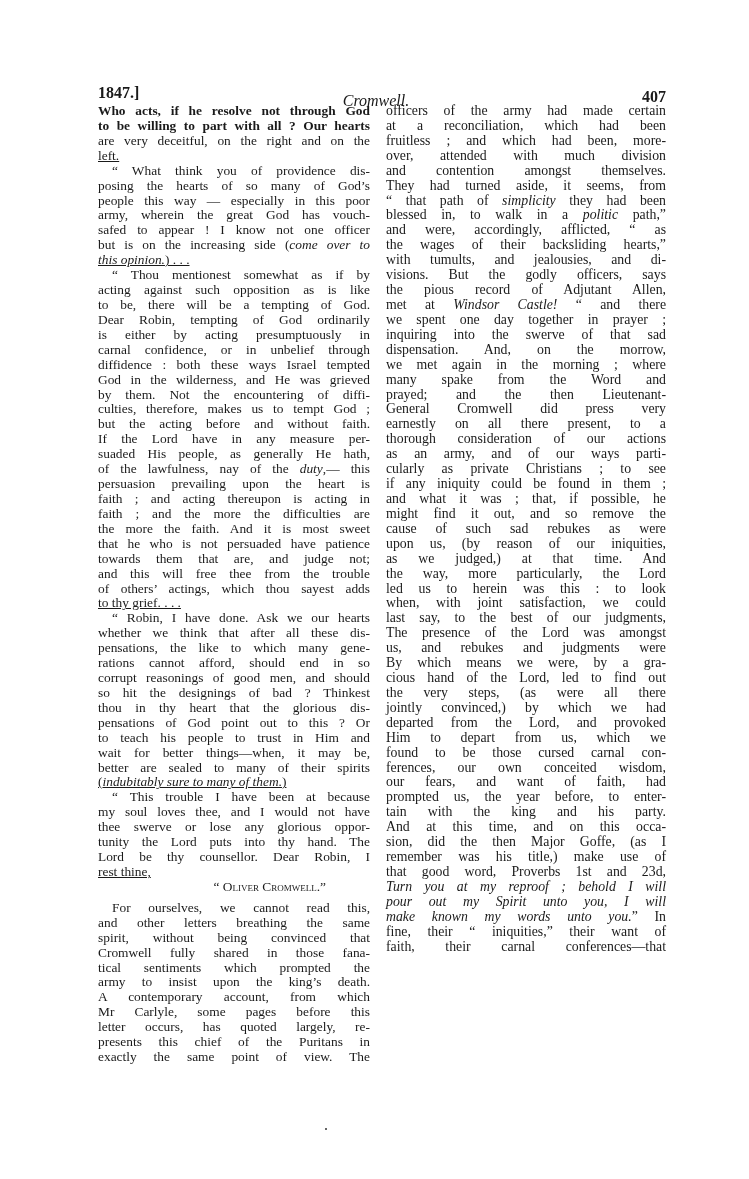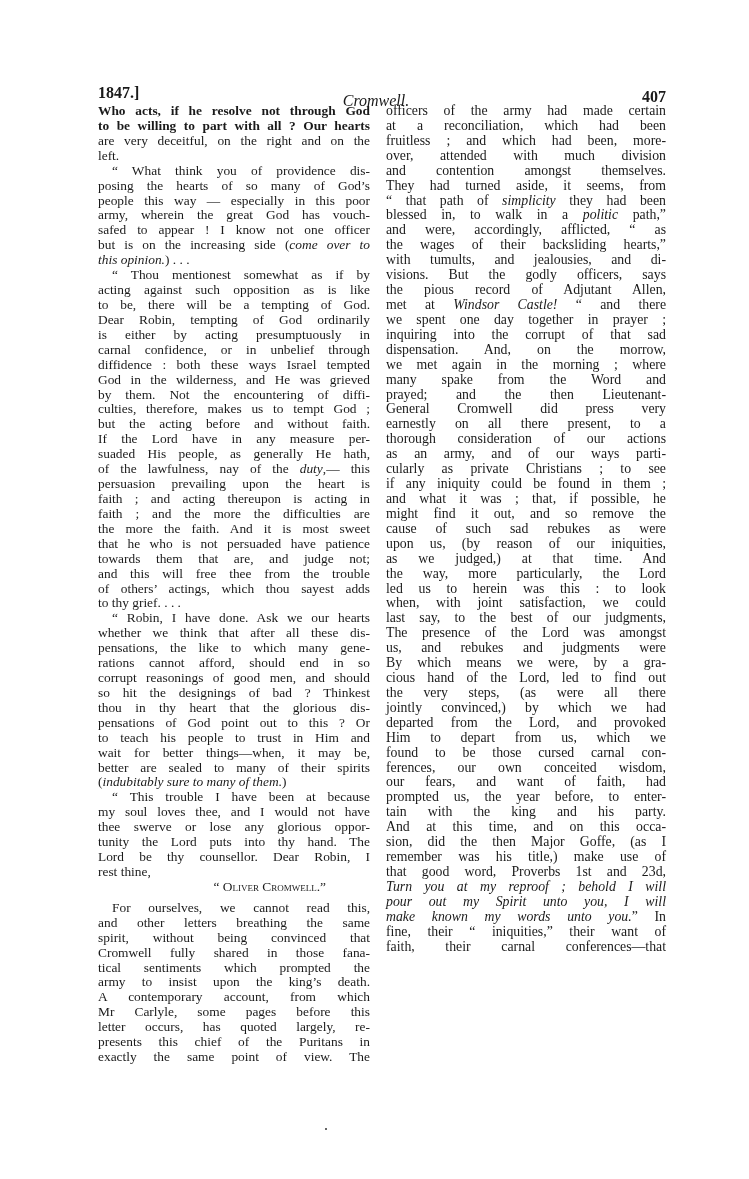--- a/index.html
+++ b/index.html
@@ -8,21 +8,21 @@
   .header { position: absolute; top: 84px; left: 98px; width: 568px; height: 20px;
             font-size: 16px; }
   .header .year { position: absolute; left: 0; top: 0; font-weight: bold; }
   .header .title { position: absolute; left: 0; right: 0; top: 8px; text-align: center;
                    font-style: italic; padding-right: 12px; }
   .header .pageno { position: absolute; right: 0; top: 4px; font-weight: bold; }
   .col { position: absolute; top: 104px; font-size: 13.4px; line-height: 14.93px; }
   .col.left { left: 98px; width: 272px; }
   .col.right { left: 386px; width: 280px; font-size: 13.8px; }
   .line { display: block; white-space: nowrap; text-align: justify; text-align-last: justify; height: 14.93px; }
-  .line.last { text-align-last: left; }
+  .line.last { text-align-last: left; text-decoration: underline; }
   .line.indent { padding-left: 14px; }
   .line.sig { text-align: right; text-align-last: right; padding-right: 44px; font-variant: small-caps; }
   .gap { display: block; height: 6px; }
   i, em { font-style: italic; }
   .dot { position: absolute; left: 325px; top: 1128px; width: 2px; height: 2px; background: #333; border-radius: 1px; }
 </style>
 </head>
 <body>
 
 <div class="header">
@@ -41,21 +41,21 @@
     <span class="line">They had turned aside, it seems, from</span>
     <span class="line">“ that path of <i>simplicity</i> they had been</span>
     <span class="line">blessed in, to walk in a <i>politic</i> path,”</span>
     <span class="line">and were, accordingly, afflicted, “ as</span>
     <span class="line">the wages of their backsliding hearts,”</span>
     <span class="line">with tumults, and jealousies, and di-</span>
     <span class="line">visions.  But the godly officers, says</span>
     <span class="line">the pious record of Adjutant Allen,</span>
     <span class="line">met at <i>Windsor Castle!</i> “ and there</span>
     <span class="line">we spent one day together in prayer ;</span>
-    <span class="line">inquiring into the corrupt of that sad</span>
+    <span class="line">inquiring into the swerve of that sad</span>
     <span class="line">dispensation.  And, on the morrow,</span>
     <span class="line">we met again in the morning ; where</span>
     <span class="line">many spake from the Word and</span>
     <span class="line">prayed;  and the then Lieutenant-</span>
     <span class="line">General Cromwell did press very</span>
     <span class="line">earnestly on all there present, to a</span>
     <span class="line">thorough consideration of our actions</span>
     <span class="line">as an army, and of our ways parti-</span>
     <span class="line">cularly as private Christians ; to see</span>
     <span class="line">if any iniquity could be found in them ;</span>

